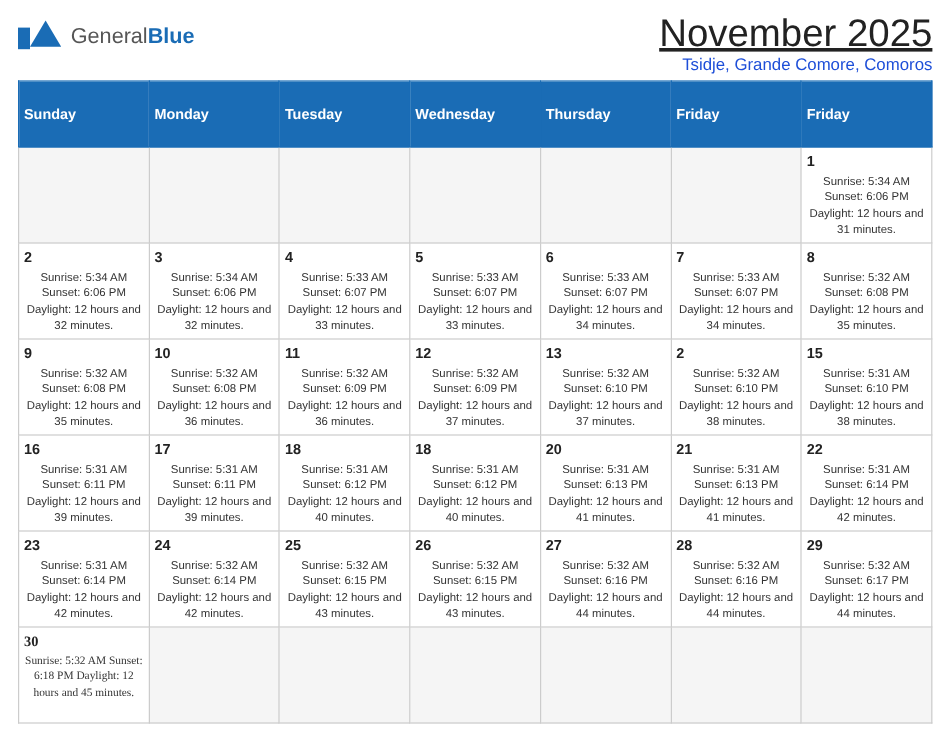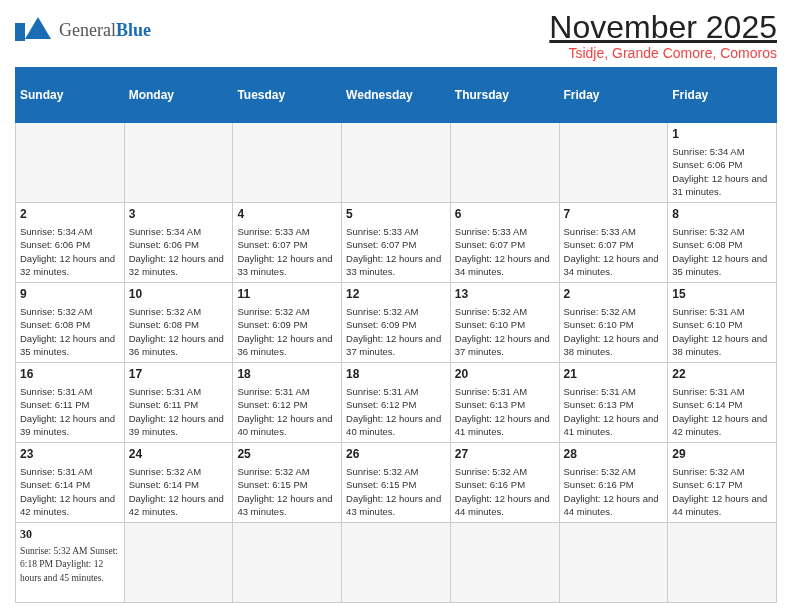--- a/index.html
+++ b/index.html
@@ -14,35 +14,34 @@
       display: flex;
       justify-content: space-between;
       align-items: flex-start;
       margin-bottom: 6px;
     }
     .logo-area {
       display: flex;
       flex-direction: column;
       align-items: flex-start;
       padding-top: 5px;
-      font-family: Liberation Serif, serif;
     }
     .title-area {
       text-align: right;
     }
     .month-title {
       font-size: 32px;
       font-weight: normal;
       color: #222;
       line-height: 1.1;
       text-decoration: underline;
     }
     .subtitle {
       font-size: 14px;
-      color: #ef4444;
+      color: #1d4ed8;
     }
     .calendar {
       width: 100%;
       border-collapse: collapse;
       table-layout: fixed;
       font-size: 10.5px;
     }
     .calendar thead th {
       background: #1a6cb5;
       color: #fff;
@@ -69,20 +68,21 @@
       font-size: 12px;
       font-weight: bold;
       color: #222;
       display: block;
       margin-bottom: 2px;
     }
     .cell-info {
       font-size: 9.5px;
       color: #333;
       line-height: 1.4;
+      text-align: center;
     }
     .last-row td {
       height: 70px;
       font-family: Liberation Serif, serif;
     }
     
     .logo-wrapper {
       display: flex;
       align-items: center;
       gap: 4px;

